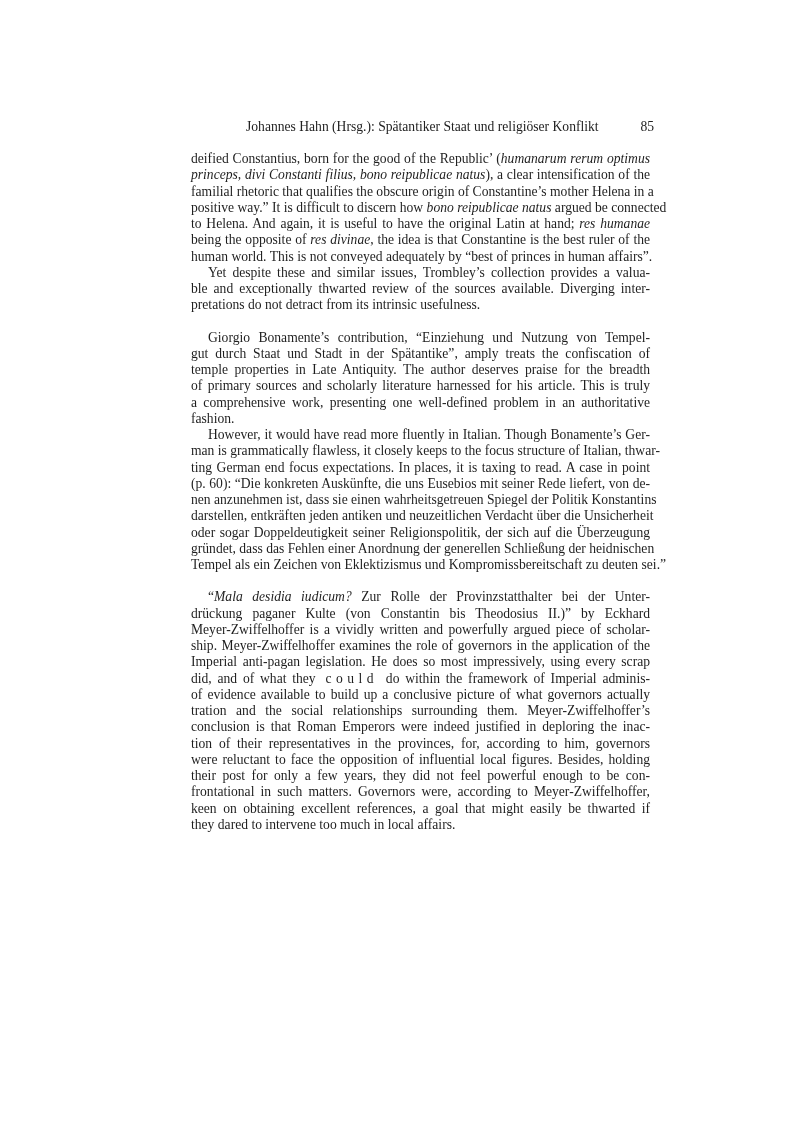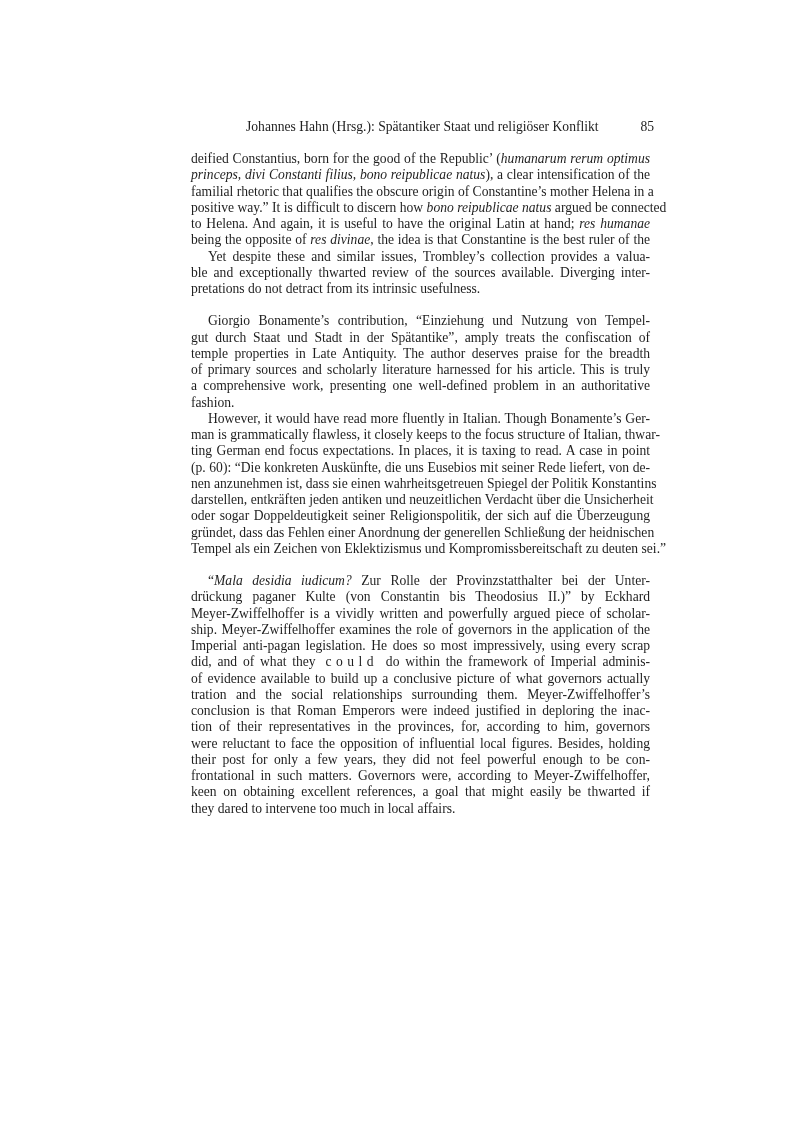--- a/index.html
+++ b/index.html
@@ -92,20 +92,21 @@
 
   <div class="text-block">
 
     <div>
       <span class="line"><span>deified Constantius, born for the good of the Republic’ (</span><em>humanarum rerum optimus</em></span>
       <span class="line"><em>princeps, divi Constanti filius, bono reipublicae natus</em><span>), a clear intensification of the</span></span>
       <span class="line"><span>familial rhetoric that qualifies the obscure origin of Constantine’s mother Helena in a</span></span>
       <span class="line"><span>positive way.” It is difficult to discern how </span><em>bono reipublicae natus</em><span> argued be connected</span></span>
       <span class="line"><span>to Helena. And again, it is useful to have the original Latin at hand; </span><em>res humanae</em></span>
       <span class="line"><span>being the opposite of </span><em>res divinae</em><span>, the idea is that Constantine is the best ruler of the</span></span>
+      <span class="line last"><span>human world. This is not conveyed adequately by “best of princes in human affairs”.</span></span>
     </div>
 
     <div>
       <span class="line indent"><span>Yet despite these and similar issues, Trombley’s collection provides a valua-</span></span>
       <span class="line"><span>ble and exceptionally thwarted review of the sources available. Diverging inter-</span></span>
       <span class="line last"><span>pretations do not detract from its intrinsic usefulness.</span></span>
     </div>
 
     <span class="para-gap"></span>
 

